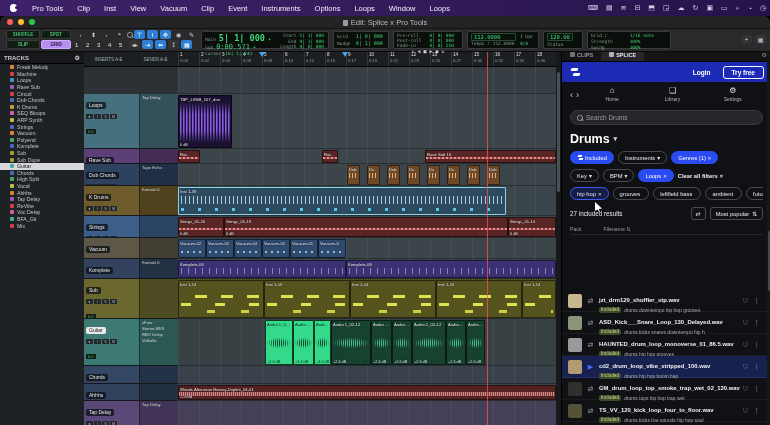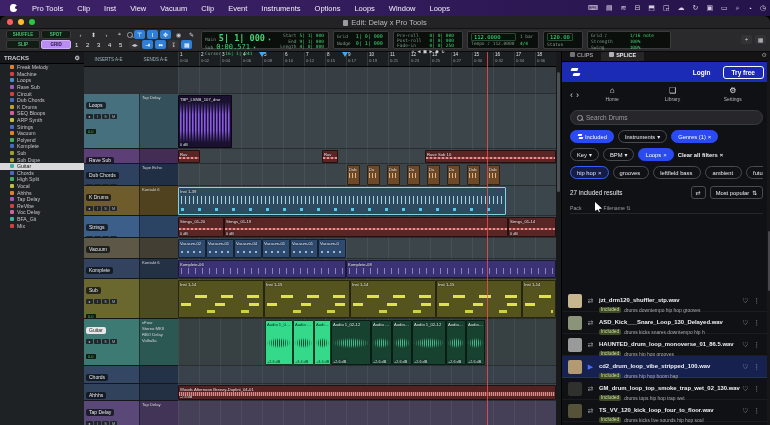--- a/index.html
+++ b/index.html
@@ -263,21 +263,21 @@
     <span class="sicon">◔</span>
 
     <span class="sicon">◷</span>
 
 </div>
 
 <div id="titlebar">
   <span class="tl r"></span>
   <span class="tl y"></span>
   <span class="tl g"></span>
-  <span class="wtitle"><span class="doc"></span><span>Edit: Delay x Pro Tools</span></span>
+  <span class="wtitle"><span class="doc"></span><span>Edit: Splice x Pro Tools</span></span>
 </div>
 
 <div id="toolbar">
   <div class="modes">
     <span class="mbtn">SHUFFLE</span>
     <span class="mbtn">SPOT</span>
     <span class="mbtn">SLIP</span>
     <span class="mbtn active">GRID</span>
   </div>
   <div class="tools">
@@ -1008,20 +1008,24 @@
         </span>
       <span class="navit">
           <span class="nico">⚙</span>
           <span class="nlab">Settings</span>
         </span>
     </div>
     <div id="ssearch">
       <span class="lens"></span>
       <span>Search Drums</span>
     </div>
+    <div id="sheading">
+      <span>Drums</span>
+        <span class="caret">▾</span>
+    </div>
     <div class="pillrow">
       <span class="pill blue">
           <span class="spicon"></span>
           <span>Included</span>
         </span>
       <span class="pill"><span>Instruments</span> ▾</span>
       <span class="pill blue">
           <span>Genres (1)</span> 
           <span class="x">×</span>
         </span>

